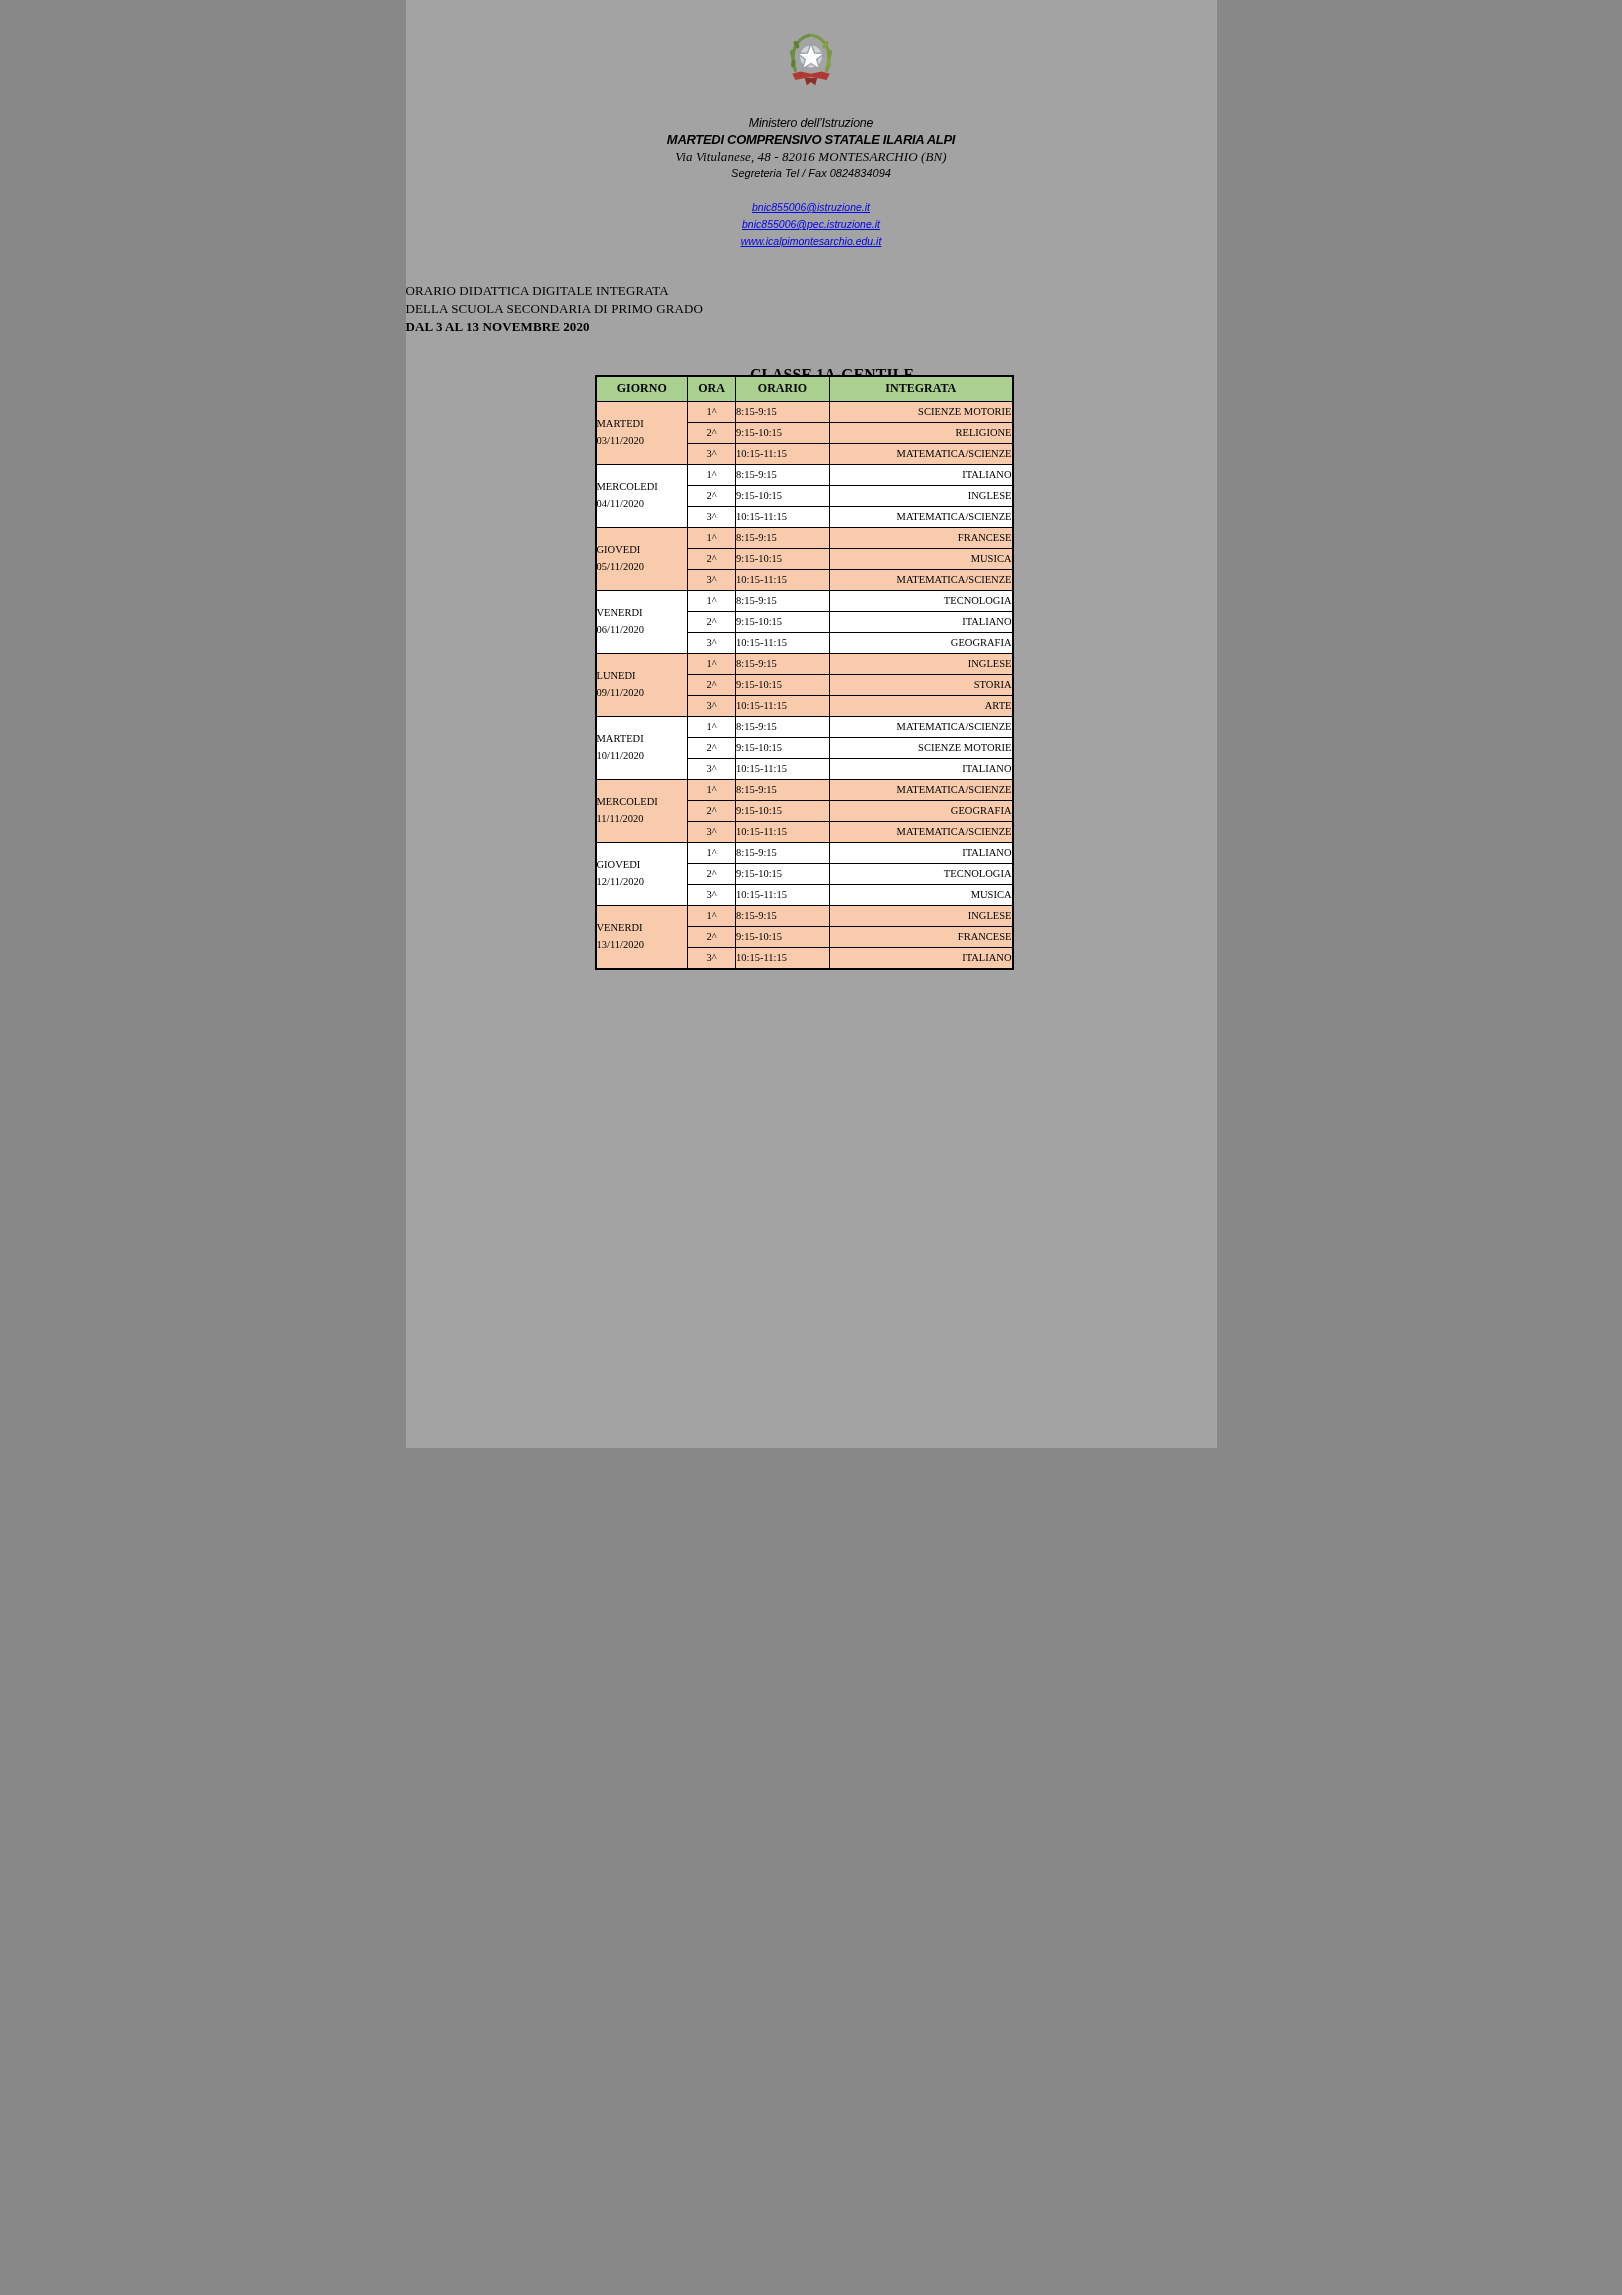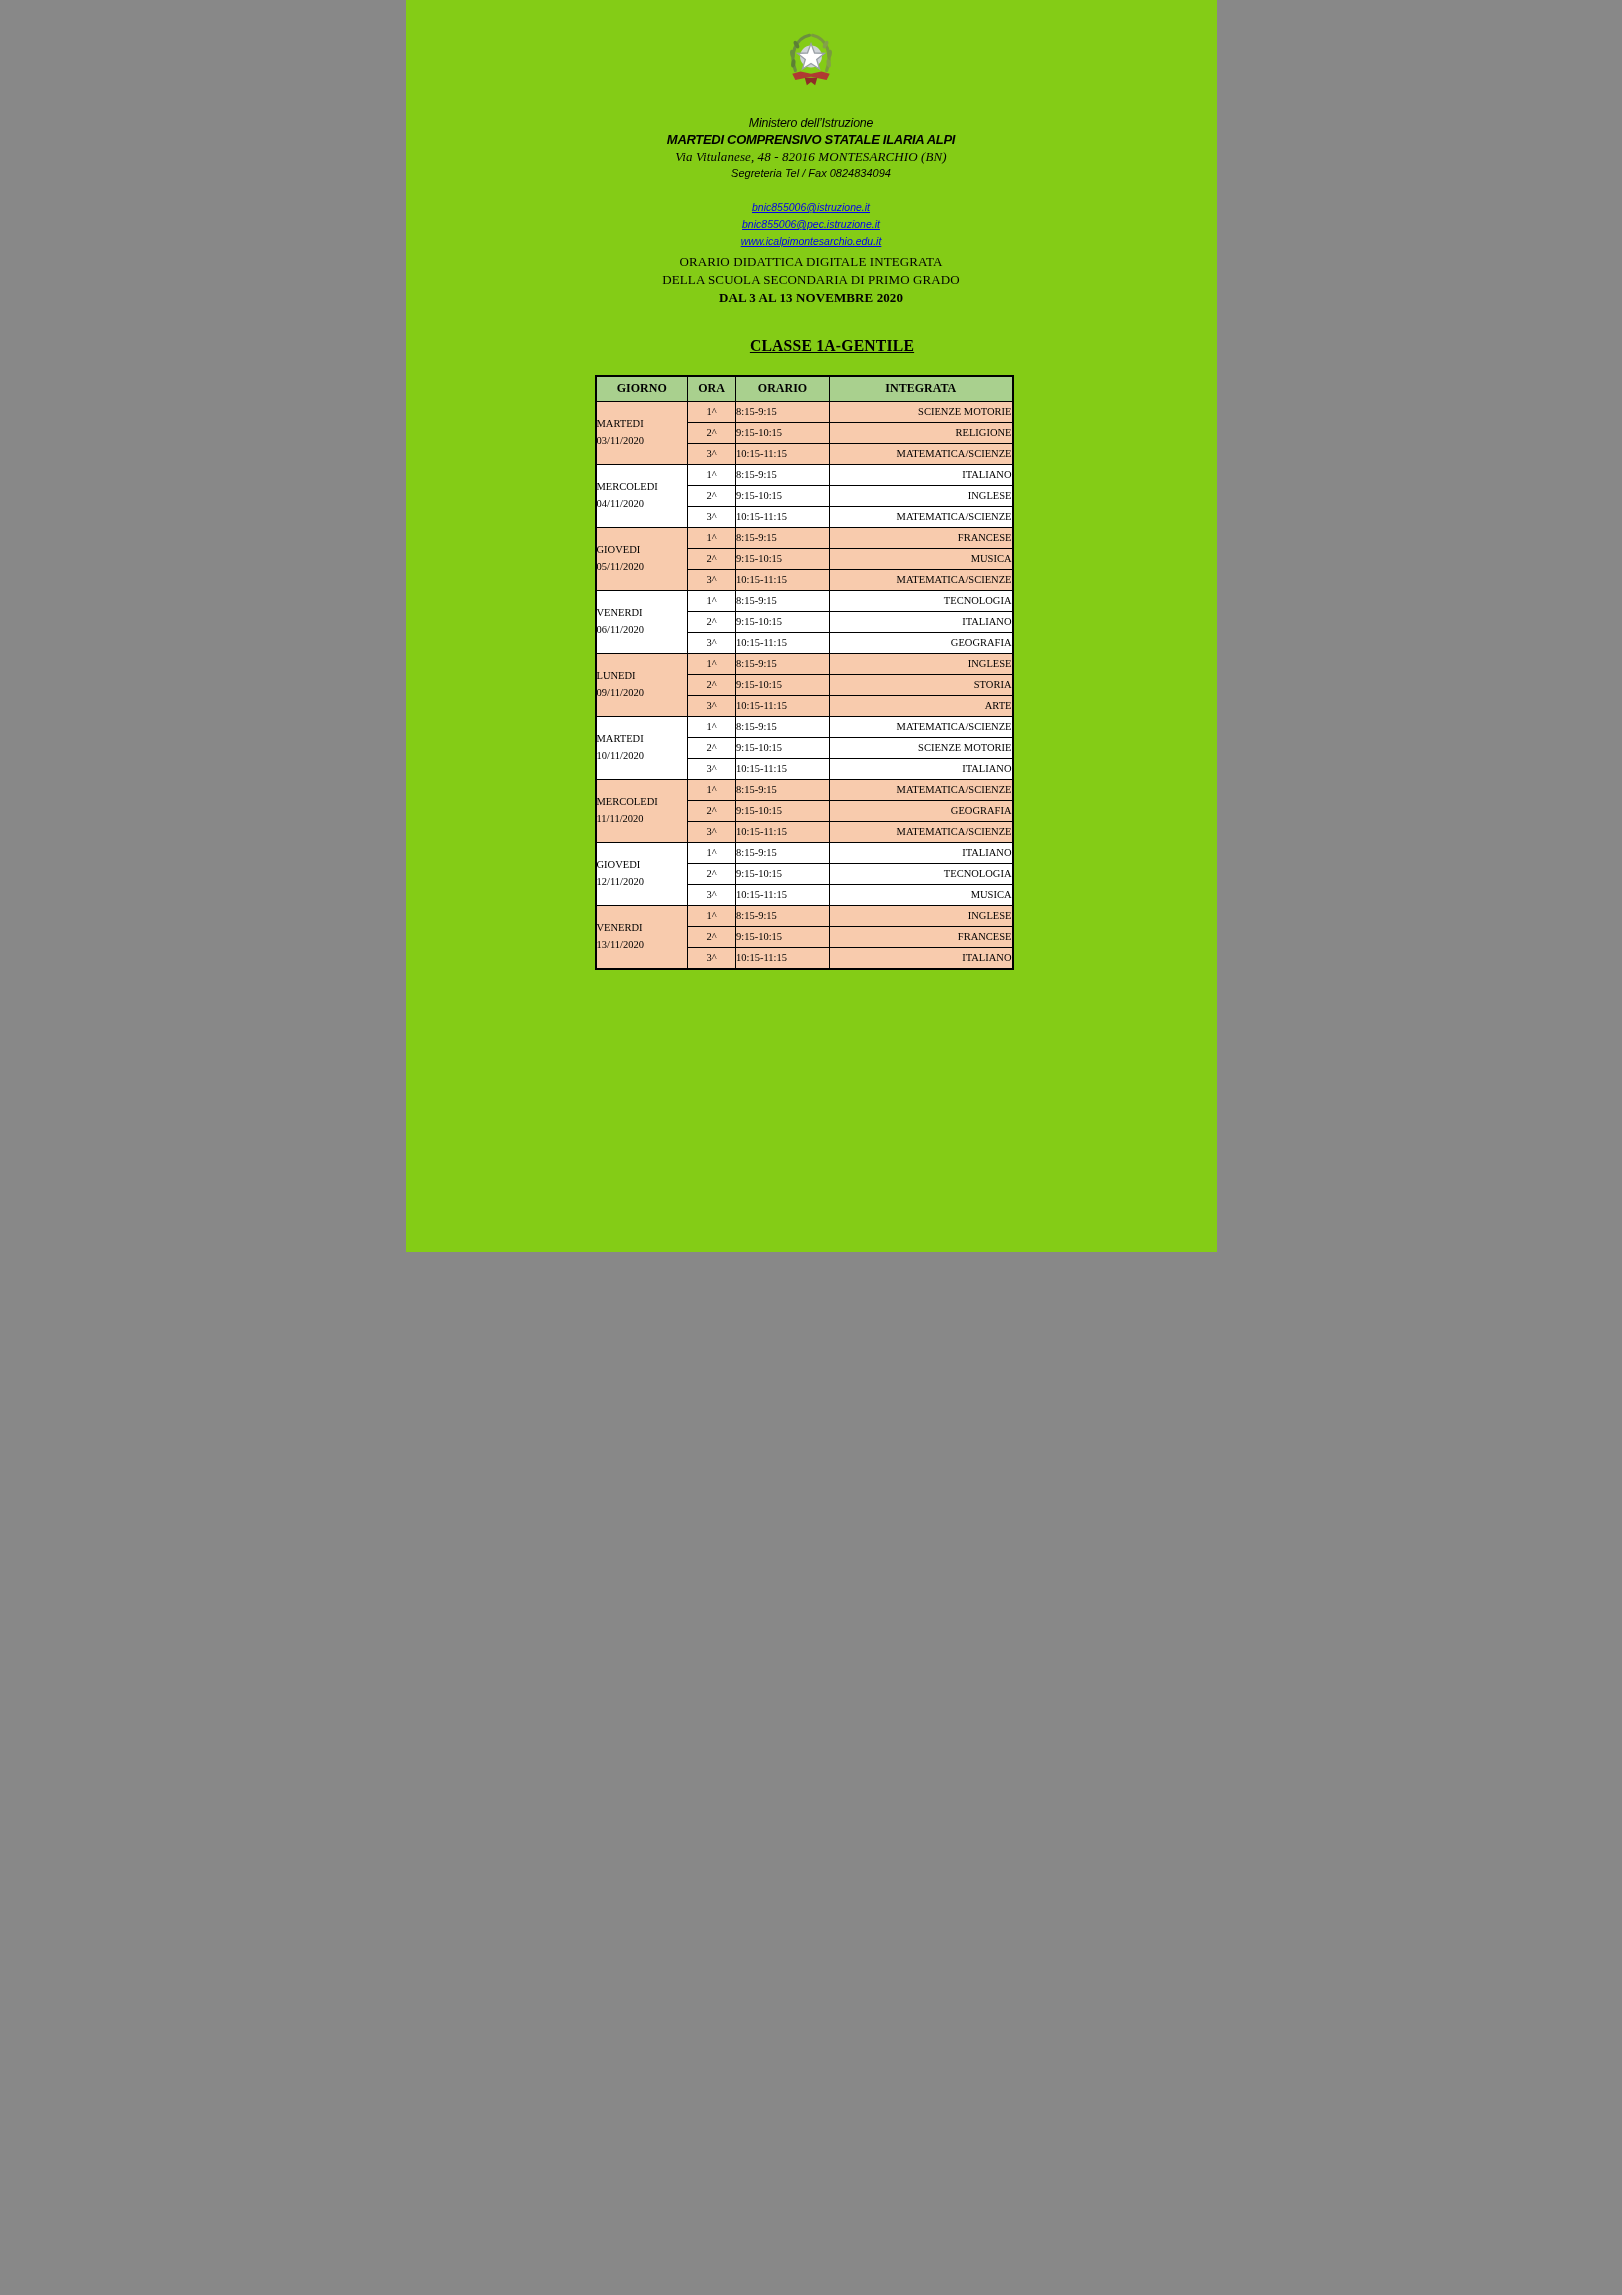--- a/index.html
+++ b/index.html
@@ -1,21 +1,21 @@
 <!DOCTYPE html>
 <html style="--green: #A9D08E; --orange: #F8CBAD; --link-blue: #0000EE;font-size:10.5px"><head>
 <meta charset="utf-8">
 <style>
   html,body{margin:0;padding:0;background:#888;}
   .page{
     position:relative;
     width:811px;
-    height:1252px;
+    height:1448px;
     margin:0 auto;
-    background:#84cc16;
+    background:#a3a3a3;
     font-family:"Liberation Serif", serif;
     color:#000;
     overflow:hidden;
   }
   .doc-header{ text-align:center; padding-top:31px; }
   .emblem{ display:block; margin:0 auto 22px auto; width:52px; height:62px; }
   .line-ministero{
     font-family:"Liberation Sans", sans-serif;
     font-style:italic; font-size:12.4px; line-height:1.35; letter-spacing:-0.2px;
   }
@@ -31,21 +31,21 @@
     font-style:italic; font-size:11px; line-height:1.4;
   }
   .contact-links{ margin-top:18px; }
   .contact-links a{
     display:block;
     font-family:"Liberation Sans", sans-serif;
     font-style:italic; font-size:10.5px; line-height:1.62;
     color:var(--link-blue,#0000EE);
     text-decoration:underline;
   }
-  .title-block{ text-align:center; margin-top:3px; }
+  .title-block{ text-align:left; margin-top:32px; }
   .title-line{ font-size:13px; line-height:1.38; letter-spacing:0.1px; }
   .title-line.bold{ font-weight:bold; }
   .class-title{
     text-align:center; margin-top:30px;
     font-size:15.7px; font-weight:bold; text-decoration:underline;
     letter-spacing:0.2px;
     margin-left:42px;
   }
   table.schedule{
     border-collapse:collapse;

